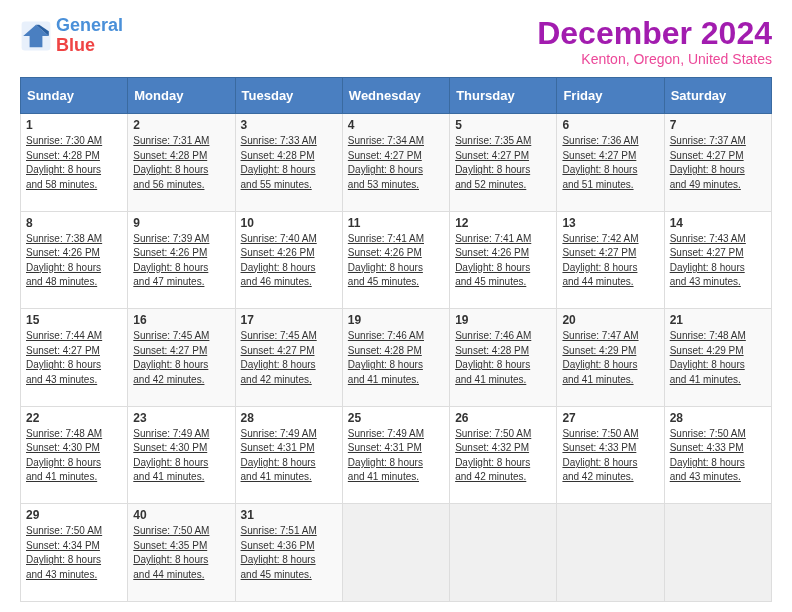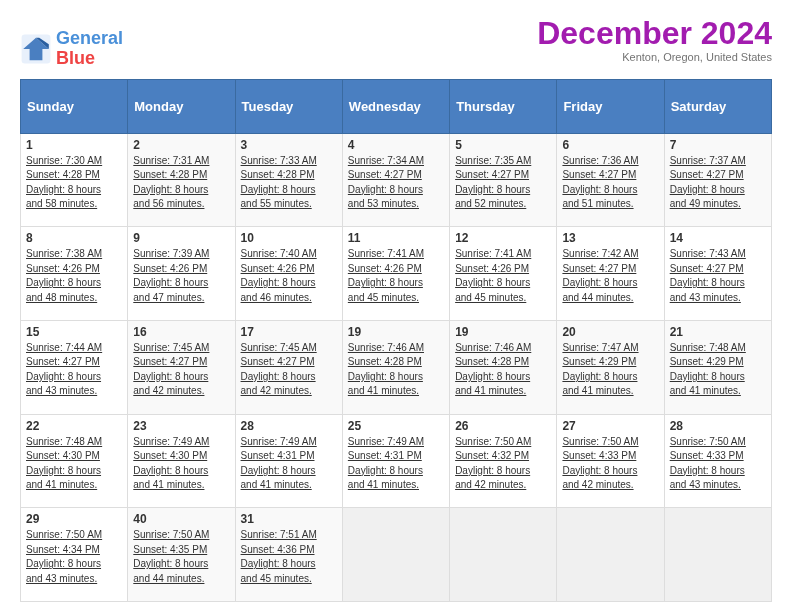--- a/index.html
+++ b/index.html
@@ -20,21 +20,20 @@
     .header {
       display: flex;
       justify-content: space-between;
       align-items: flex-start;
       margin-bottom: 10px;
     }
     .logo {
       display: flex;
       align-items: center;
       gap: 4px;
-      margin-top: 13px;
     }
     .logo-text {
       font-size: 18px;
       font-weight: bold;
       color: #333;
       line-height: 1.1;
     }
     .logo-text span {
       color: #4a90d9;
     }
@@ -45,37 +44,37 @@
     .title-section {
       text-align: right;
     }
     .main-title {
       font-size: 32px;
       font-weight: bold;
       color: #a21caf;
       line-height: 1.1;
     }
     .subtitle {
-      font-size: 11px;
-      color: #737373;
+      font-size: 14px;
+      color: #ec4899;
       text-align: right;
     }
     .calendar {
       flex: 1;
       border: 1px solid #ccc;
       border-collapse: collapse;
       width: 100%;
       table-layout: fixed;
     }
     .calendar thead tr th {
       background-color: #4a7fc1;
       color: #fff;
       font-size: 13px;
       font-weight: bold;
-      padding: 19px 6px;
+      padding: 10px 6px;
       text-align: left;
       border: 1px solid #3a6aa0;
     }
     .calendar tbody tr td {
       vertical-align: top;
       border: 1px solid #ddd;
       padding: 4px 5px;
       font-size: 9.5px;
       color: #333;
       background: #fff;

